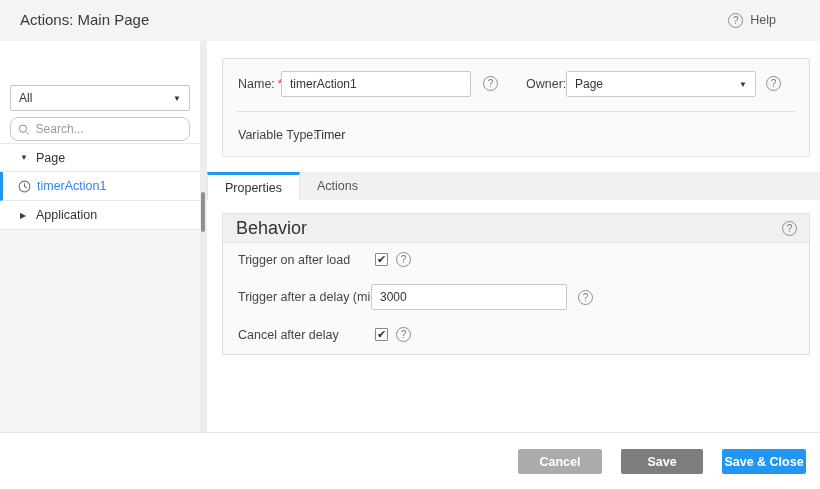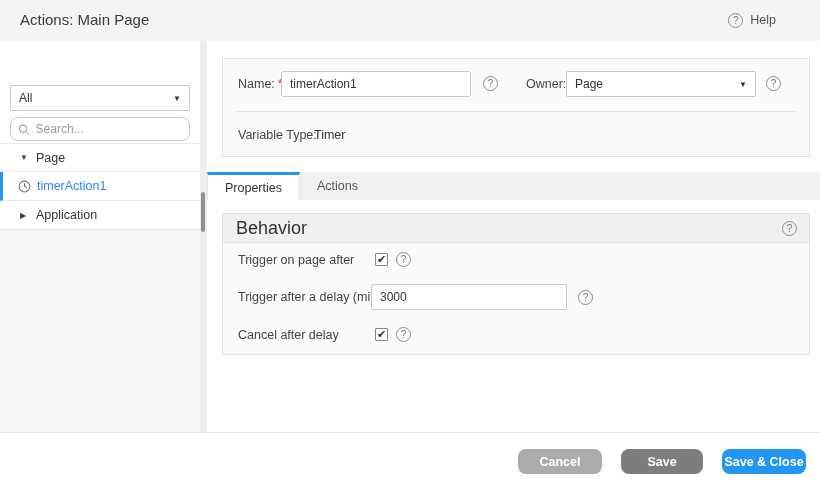--- a/index.html
+++ b/index.html
@@ -98,21 +98,21 @@
     display:flex; align-items:center; justify-content:center; }
   .checkbox .mark { font-size:11px; line-height:11px; color:#2e2e2e; }
   .b-help1 { position:absolute; left:173px; }
   .b-help2 { position:absolute; left:355px; }
   .delay-input { left:148px; width:196px; top:0; }
 
   
   .footer { position:absolute; left:0; right:0; bottom:0; height:57px; background:#fff;
     border-top:1px solid #e3e3e3; }
   .footer .btns { position:absolute; right:14px; top:16px; display:flex; gap:19px; }
-  .fbtn { height:25px; border:none; border-radius:8px; color:#fff; font-weight:bold;
+  .fbtn { height:25px; border:none; border-radius:2px; color:#fff; font-weight:bold;
     font-size:12.5px; font-family:inherit; cursor:pointer; }
   .fbtn.cancel { width:84px; background:#ababab; }
   .fbtn.save { width:82px; background:#7d7d7d; }
   .fbtn.saveclose { width:84px; background:#2196f3; }
 </style>
 </head>
 <body>
 
 <div class="app">
 
@@ -196,21 +196,21 @@
     </div>
 
     <div class="section">
       <div class="section-header">
         <span class="sh-title">Behavior</span>
         <span class="help-circle">?</span>
       </div>
       <div class="section-body">
 
         <div class="b-row" style="top:9px; height:15px">
-          <span class="b-label">Trigger on page after</span>
+          <span class="b-label">Trigger on after load</span>
           <span class="checkbox">
             <span class="mark">✔</span>
           </span>
           <span class="help-circle b-help1">?</span>
         </div>
 
         <div class="b-row" style="top:41px; height:26px">
           <span class="b-label">Trigger after a delay (millisec...</span>
           <input class="text-input delay-input" value="3000" style="">
           <span class="help-circle b-help2">?</span>

